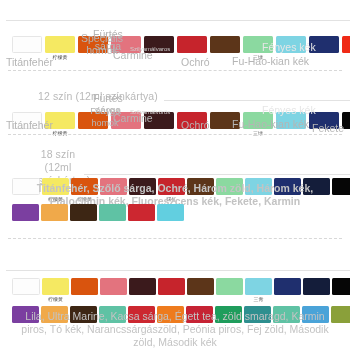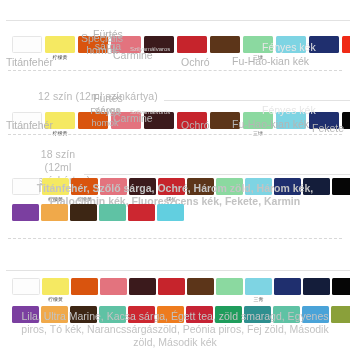--- a/index.html
+++ b/index.html
@@ -276,15 +276,15 @@
     <div class="sw" style="background:#cc2730; width:27px;"></div>
     <div class="sw" style="background:#ee7b1e; width:27px;"></div>
     <div class="sw" style="background:#c62334; width:27px;"></div>
     <div class="sw" style="background:#1f9d5c; width:27px;"></div>
     <div class="sw" style="background:#2e8f8f; width:27px;"></div>
     <div class="sw" style="background:#5fc2a4; width:27px;"></div>
     <div class="sw" style="background:#4aa3d8; width:27px;"></div>
     <div class="sw" style="background:#8aa03a; width:27px;"></div>
   </div>
 
-  <div class="caption" style="top:310px; padding:0 12px;">Lila, Ultra Marine, Kacsa sárga, Égett tea, zöld smaragd, Egyenes piros, Tó kék, Narancssárgászöld, Peónia piros, Fej zöld, Második zöld, Második kék</div>
+  <div class="caption" style="top:310px; padding:0 12px;">Lila, Ultra Marine, Kacsa sárga, Égett tea, zöld smaragd, Karmin piros, Tó kék, Narancssárgászöld, Peónia piros, Fej zöld, Második zöld, Második kék</div>
 
 </div>
 
 </body></html>

